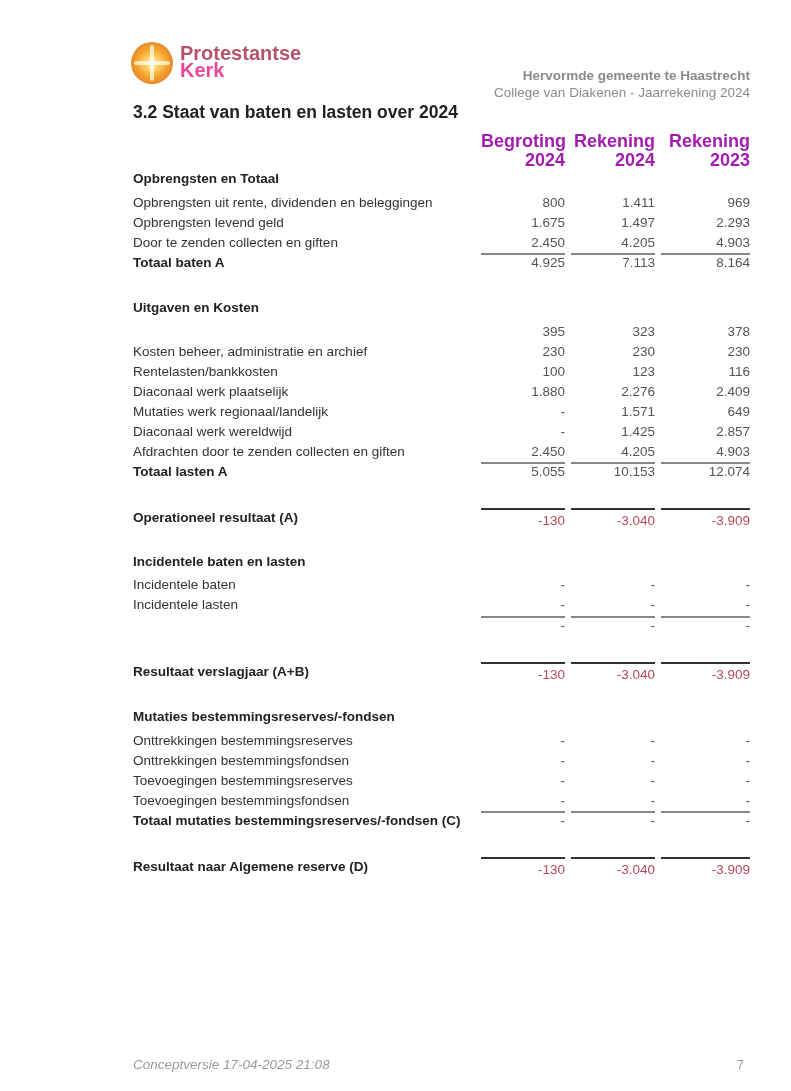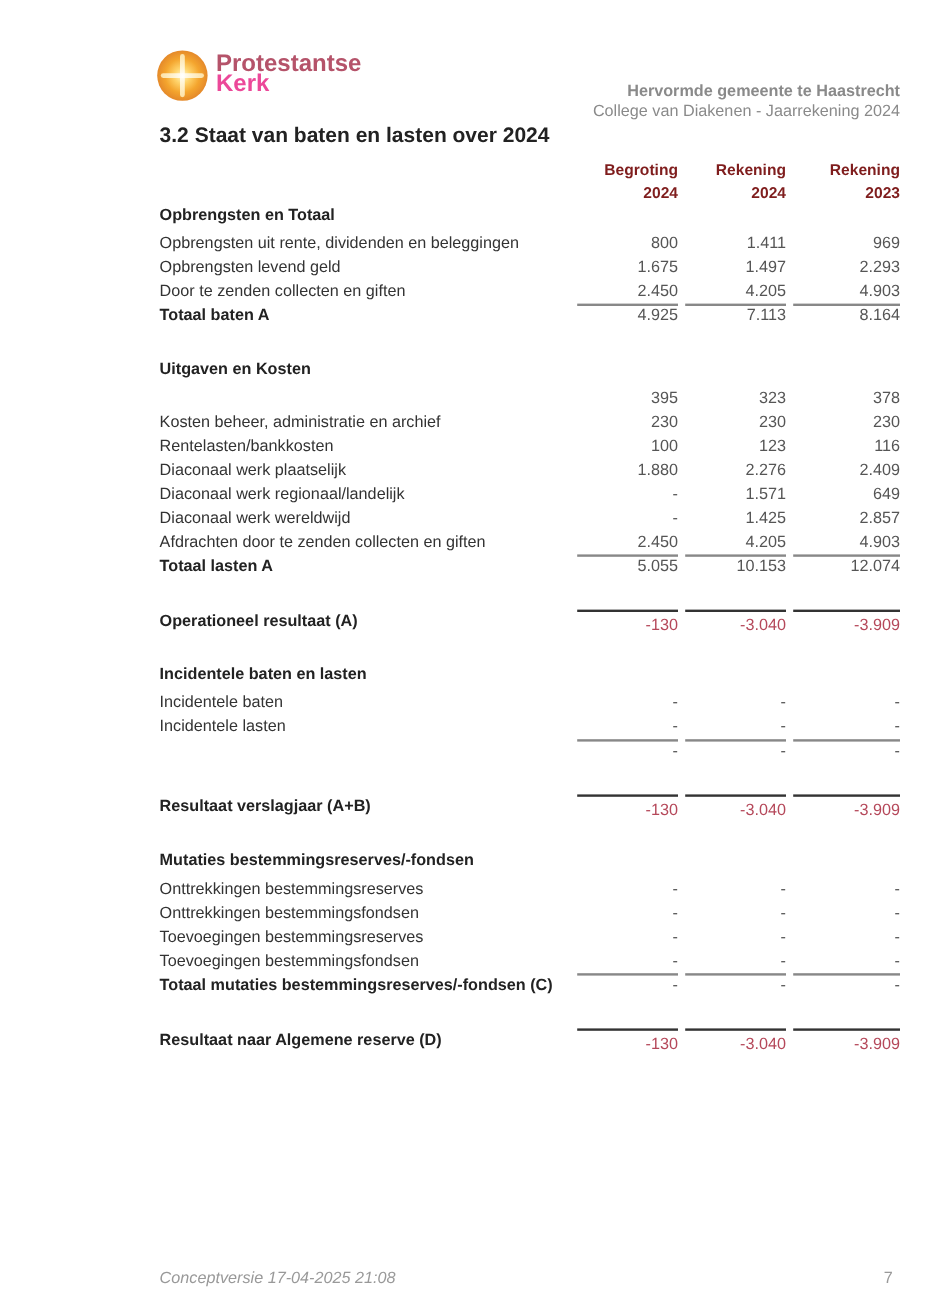--- a/index.html
+++ b/index.html
@@ -20,21 +20,21 @@
 
   .row { position: absolute; left: 133px; width: 617px; height: 20px; font-size: 13.5px; line-height: 20px; }
   .row .lbl { position: absolute; left: 0; top: 0; color: #333; white-space: nowrap; }
   .row.bold .lbl { font-weight: bold; color: #222; }
   .row .v { position: absolute; top: 0; text-align: right; color: #555; }
   .v.c0 { left: 348px; width: 84px; }
   .v.c1 { left: 438px; width: 84px; }
   .v.c2 { left: 528px; width: 89px; }
   .neg { color: #b5485a !important; }
 
-  .colhdr { position: absolute; top: 132px; font-size: 13px; font-weight: bold; color: #7f1d1d; text-align: right; line-height: 19px; }
+  .colhdr { position: absolute; top: 132px; font-size: 18px; font-weight: bold; color: #a21caf; text-align: right; line-height: 19px; }
 
   .line { position: absolute; height: 1.5px; background: #888; }
   .line.thick { height: 2px; background: #333; }
 
   .footer-left { position: absolute; left: 133px; top: 1057px; font-style: italic; color: #999; font-size: 13.5px; }
   .footer-right { position: absolute; right: 47px; top: 1057px; color: #999; font-size: 13.5px; }
 </style>
 </head>
 <body>
 
@@ -114,21 +114,21 @@
     <span class="v c1">123</span>
     <span class="v c2">116</span>
   </div>
 <div class="row" style="top:382px;">
     <span class="lbl">Diaconaal werk plaatselijk</span>
     <span class="v c0">1.880</span>
     <span class="v c1">2.276</span>
     <span class="v c2">2.409</span>
   </div>
 <div class="row" style="top:402px;">
-    <span class="lbl">Diaconaal werk regionaal/landelijk</span>
+    <span class="lbl">Mutaties werk regionaal/landelijk</span>
     <span class="v c0">-</span>
     <span class="v c1">1.571</span>
     <span class="v c2">649</span>
   </div>
 <div class="row" style="top:422px;">
     <span class="lbl">Diaconaal werk wereldwijd</span>
     <span class="v c0">-</span>
     <span class="v c1">1.425</span>
     <span class="v c2">2.857</span>
   </div>

